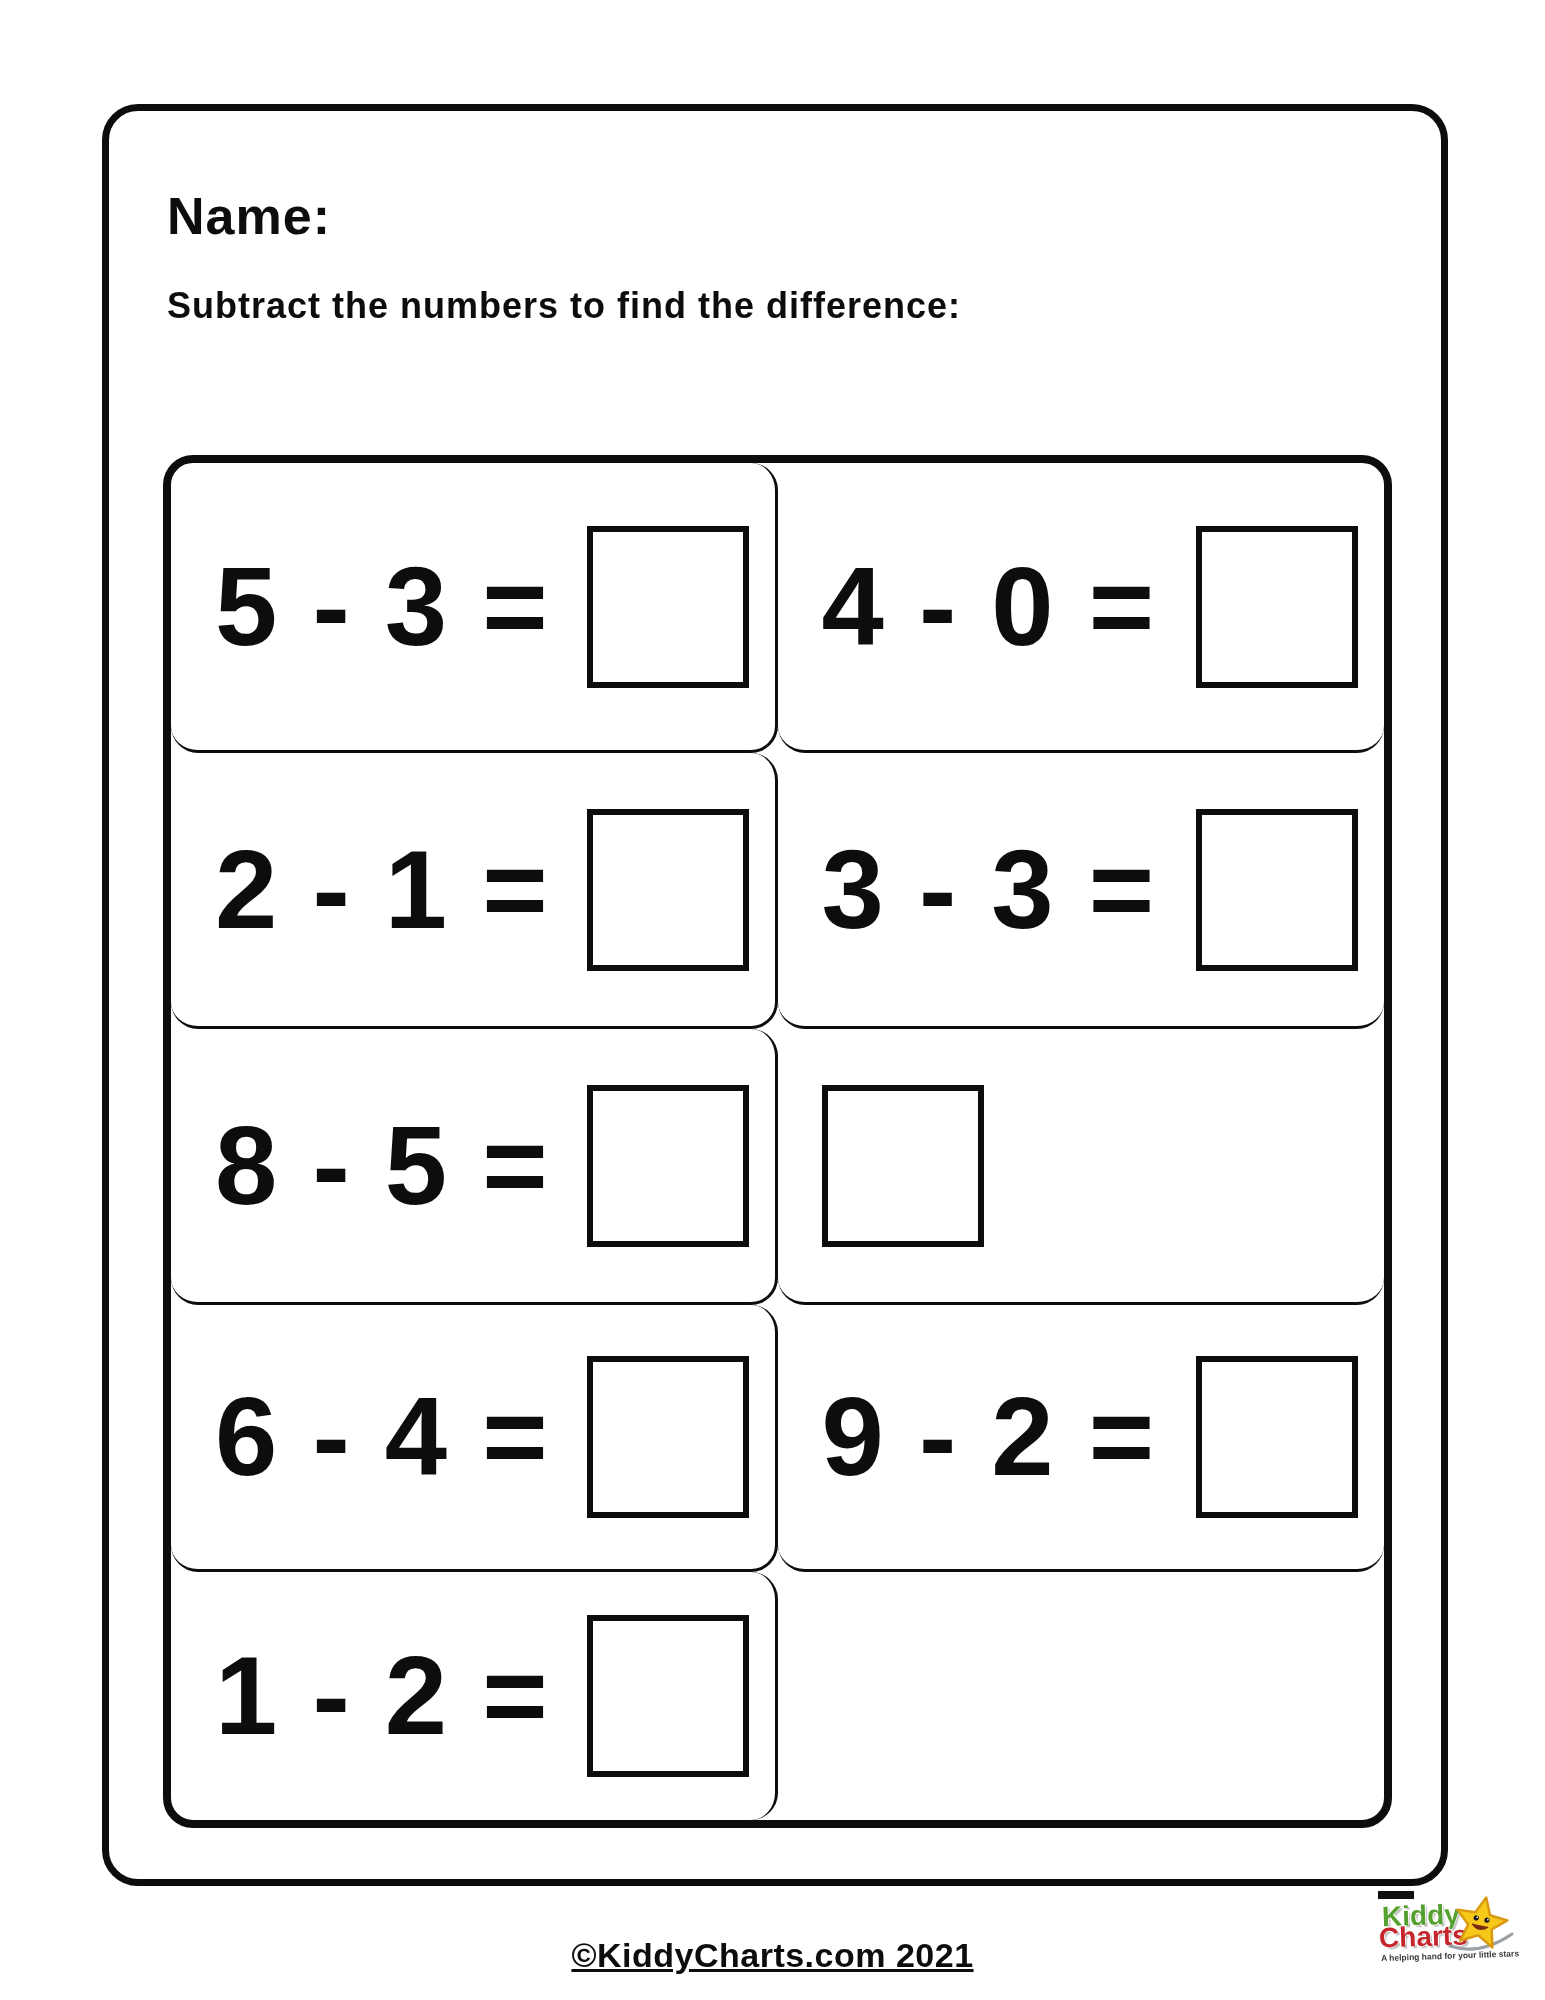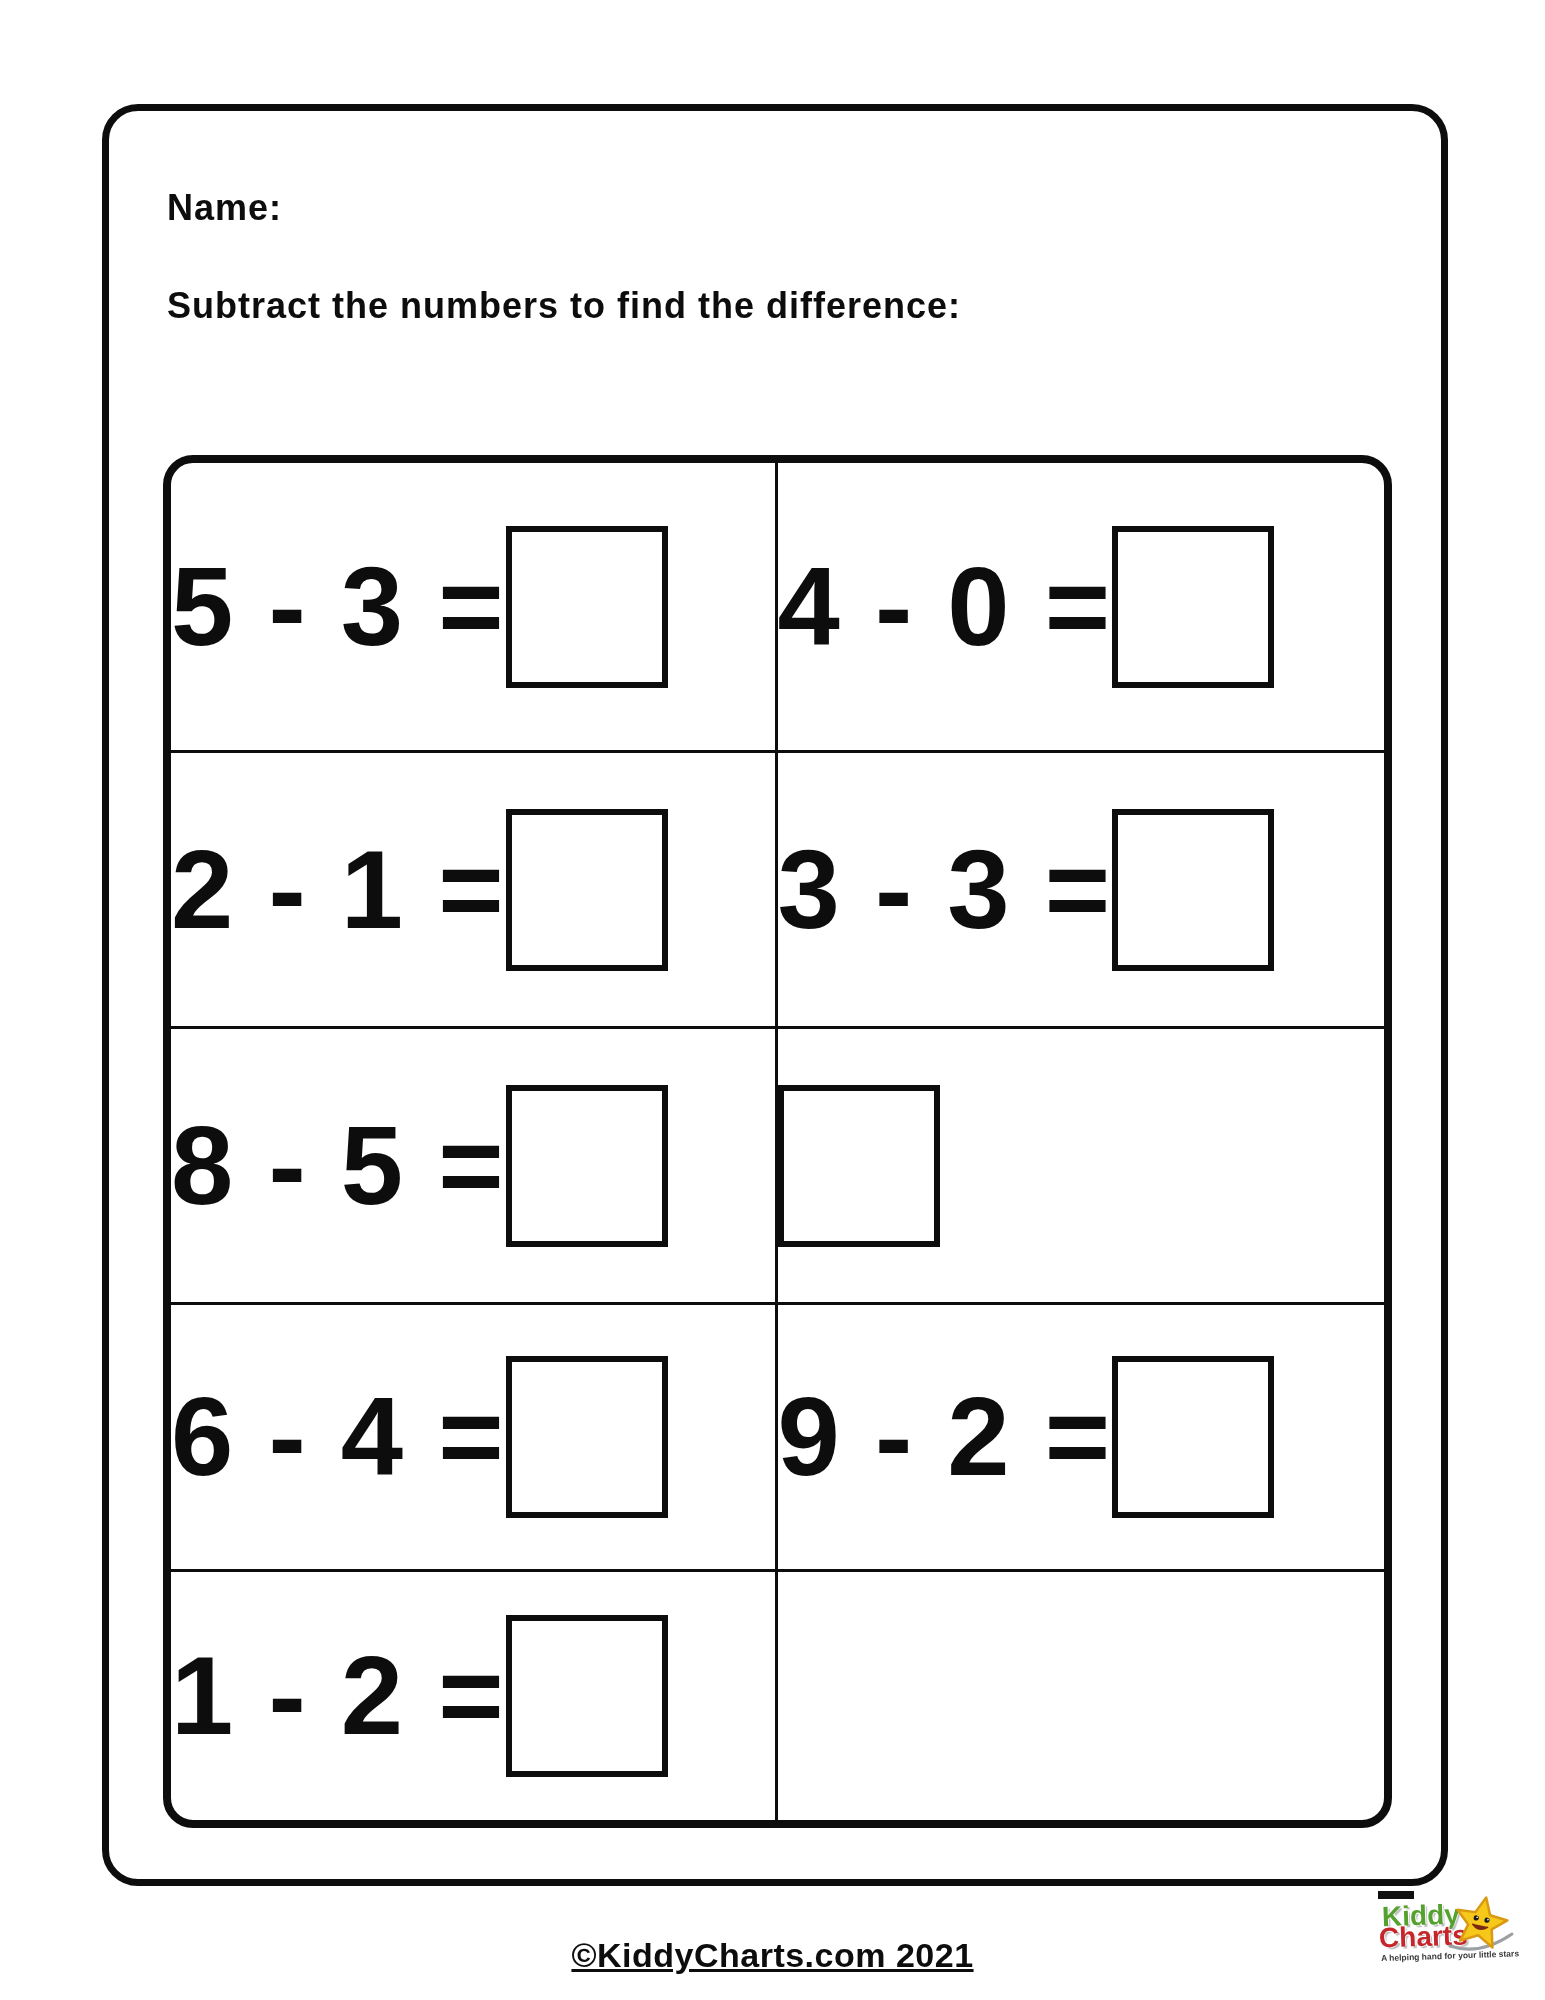--- a/index.html
+++ b/index.html
@@ -19,21 +19,21 @@
     width:1346px;height:1782px;
     border:7px solid #0d0d0d;
     border-radius:36px;
     box-sizing:border-box;
     background:#ffffff;
   }
 
   .name-label{
     position:absolute;
     left:167px;top:190px;
-    font-size:36px;
+    font-size:52px;
     font-weight:700;
     letter-spacing:1px;
     line-height:1;
   }
   .instruction{
     position:absolute;
     left:167px;top:288px;
     font-size:36px;
     font-weight:700;
     letter-spacing:1px;
@@ -49,24 +49,27 @@
     border-radius:30px;
     box-sizing:border-box;
     background:#ffffff;
     display:grid;
     grid-template-columns:1fr 1fr;
     grid-template-rows:290fr 276fr 276fr 267fr 248fr;
   }
   .cell{
     display:flex;
     align-items:center;
+    justify-content:space-between;
+    padding-left:44px;
     padding-right:26px;
     border-bottom:3px solid #0d0d0d;
     box-sizing:border-box;
     min-width:0;
+    border-radius:27px;
   }
   .cell:nth-child(odd){border-right:3px solid #0d0d0d;}
   .cell:nth-child(9),.cell:nth-child(10){border-bottom:none;}
 
   .expr{
     font-size:112px;
     font-weight:700;
     letter-spacing:2px;
     white-space:nowrap;
     line-height:1;

